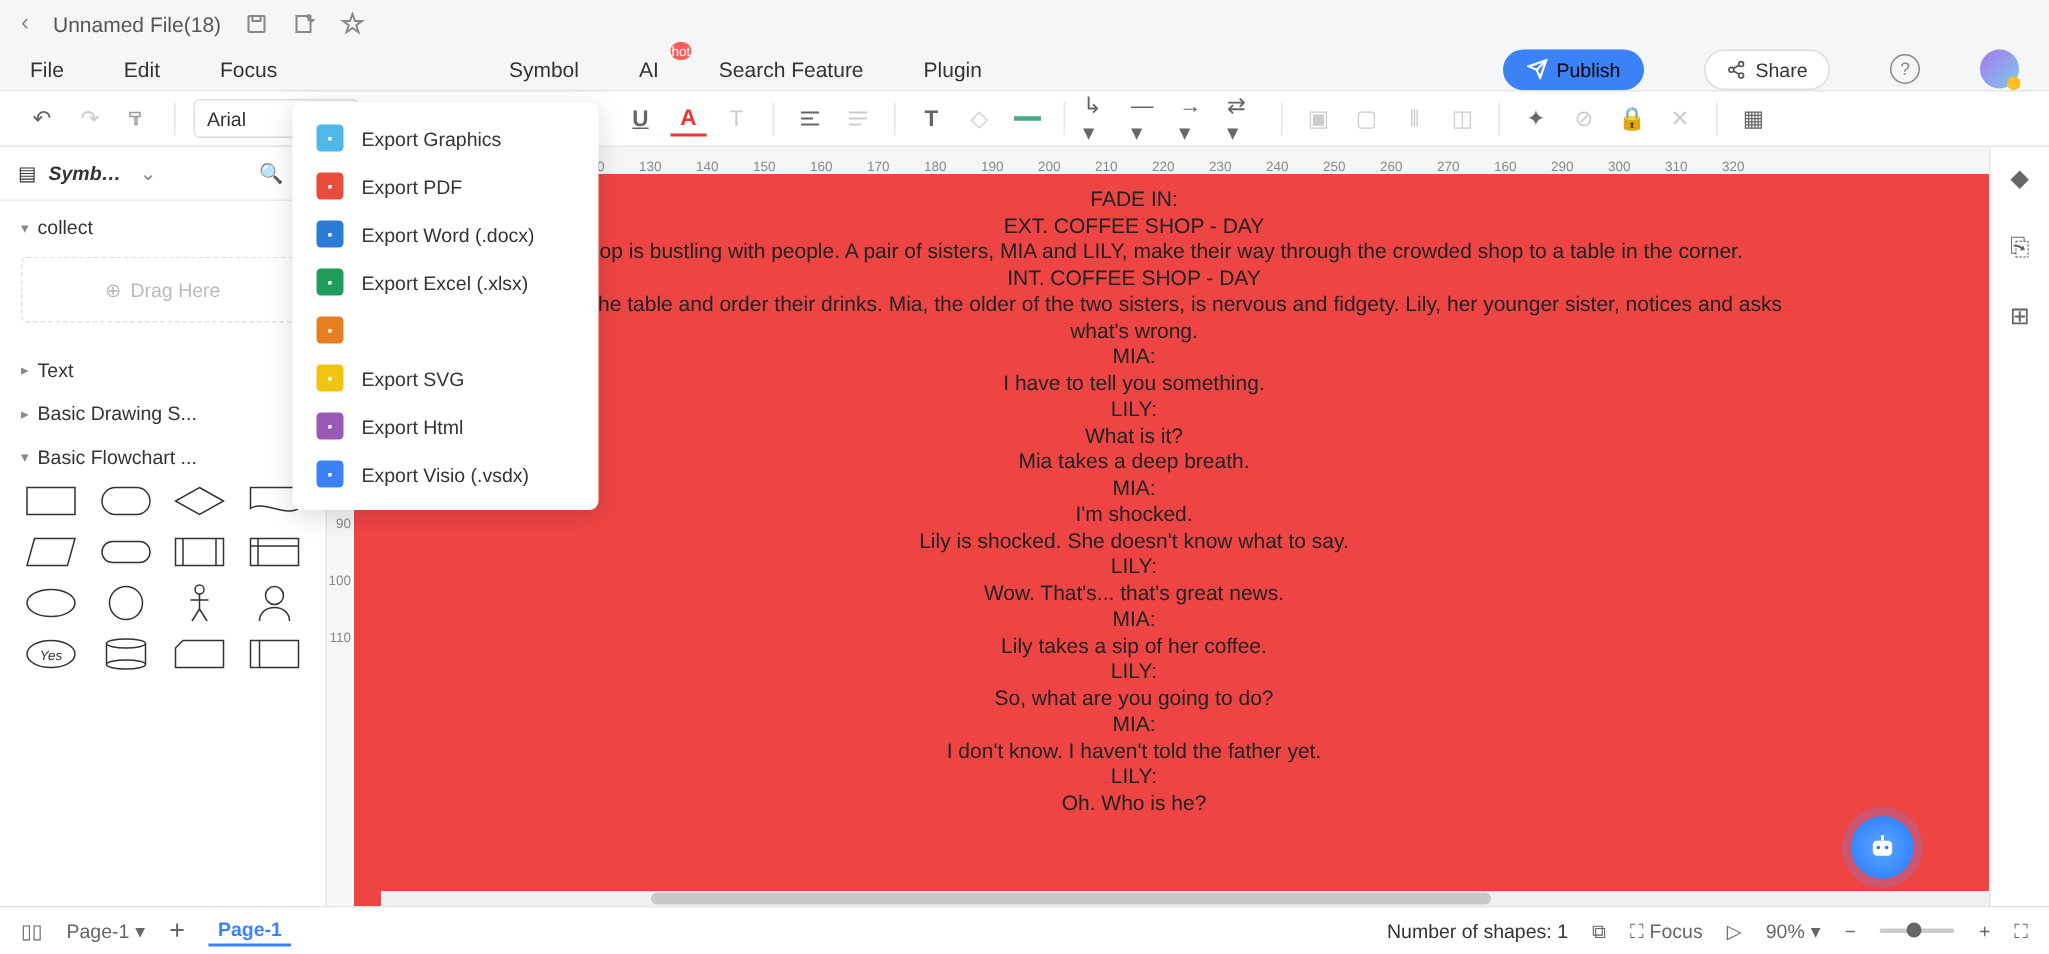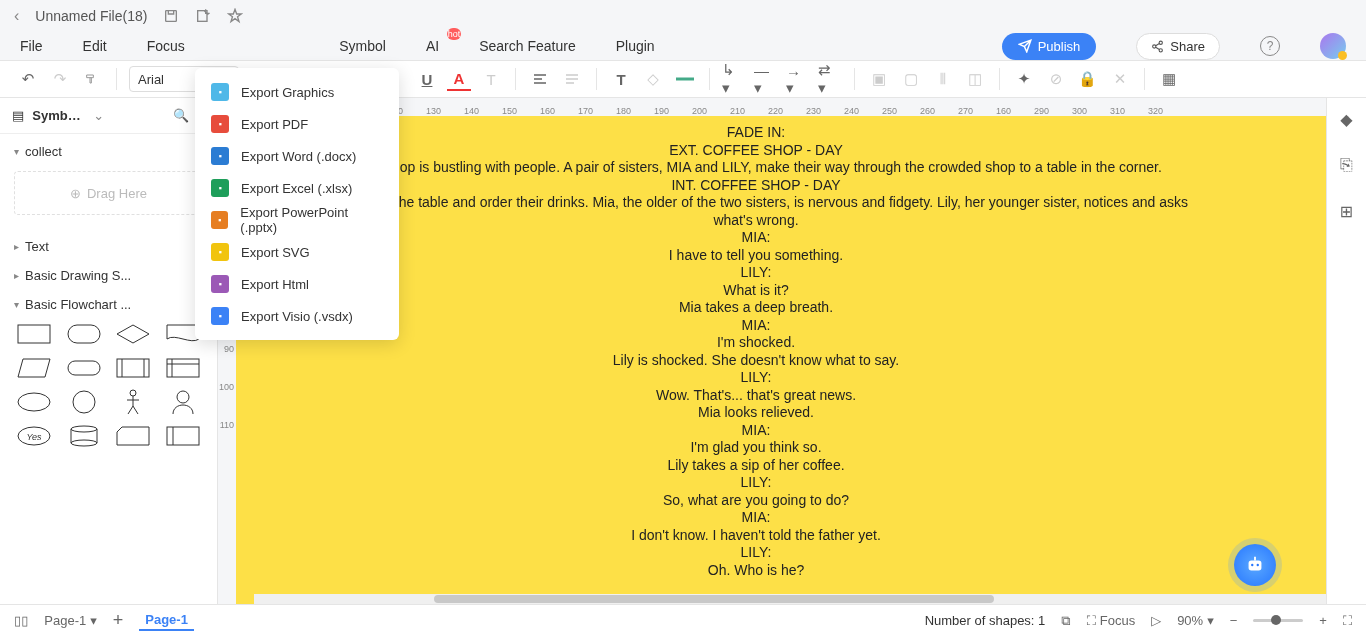--- a/index.html
+++ b/index.html
@@ -9,21 +9,21 @@
 .titlebar { height: 32px; background: #f5f6f8; display: flex; align-items: center; padding: 0 14px; gap: 16px; }
 .titlebar .back { color: #888; font-size: 16px; cursor: pointer; }
 .titlebar .filename { color: #555; font-size: 14px; }
 .titlebar .ticon { color: #888; width: 16px; height: 16px; display: inline-flex; align-items: center; justify-content: center; cursor: pointer; }
 
 
 .menubar { height: 28px; display: flex; align-items: center; padding: 0 20px; gap: 40px; position: relative; }
 .menubar .mitem { color: #333; font-size: 14px; cursor: pointer; position: relative; }
 .menubar .hot { position: absolute; top: -10px; right: -22px; background: #ff5d5d; color: #fff; font-size: 9px; padding: 1px 1px; border-radius: 7px; }
 .menubar .spacer { flex: 1; }
-.menubar .publish { background: #3b82f6; color: #ffffff; padding: 6px 16px; border-radius: 16px; font-size: 13px; display: flex; align-items: center; gap: 6px; cursor: pointer; }
+.menubar .publish { background: #3b82f6; color: #000000; padding: 6px 16px; border-radius: 16px; font-size: 13px; display: flex; align-items: center; gap: 6px; cursor: pointer; }
 .menubar .share { background: #fff; border: 1px solid #ddd; padding: 5px 14px; border-radius: 16px; font-size: 13px; display: flex; align-items: center; gap: 6px; cursor: pointer; }
 .menubar .help { width: 20px; height: 20px; border: 1.5px solid #888; border-radius: 50%; display: flex; align-items: center; justify-content: center; color: #888; font-size: 12px; cursor: pointer; }
 .menubar .avatar { width: 26px; height: 26px; border-radius: 50%; background: linear-gradient(135deg,#a7e,#7ce); position: relative; cursor: pointer; }
 .menubar .avatar::after { content:''; position:absolute; bottom:-1px; right:-1px; width:9px; height:9px; background:#fbbf24; border-radius:50%; }
 
 
 .toolbar { height: 38px; background: #fff; border-top: 1px solid #e5e5e5; border-bottom: 1px solid #e5e5e5; display: flex; align-items: center; padding: 0 16px; gap: 8px; }
 .toolbar .tbtn { width: 24px; height: 24px; display: flex; align-items: center; justify-content: center; color: #666; cursor: pointer; font-size: 15px; }
 .toolbar .fontsel { width: 110px; height: 26px; border: 1px solid #ddd; border-radius: 4px; padding: 0 8px; display: flex; align-items: center; font-size: 13px; color: #333; cursor: pointer; }
 .toolbar .sep { width: 1px; height: 22px; background: #e5e5e5; margin: 0 4px; }
@@ -32,35 +32,35 @@
 .dropdown { position: absolute; left: 195px; top: 36px; width: 204px; background: #fff; border-radius: 6px; box-shadow: 0 4px 18px rgba(0,0,0,.14); padding: 8px 0; z-index: 1000; }
 .dropdown .ditem { height: 32px; display: flex; align-items: center; padding: 0 16px; gap: 12px; cursor: pointer; font-size: 13px; color: #333; }
 .dropdown .dicon { width: 18px; height: 18px; border-radius: 3px; display: flex; align-items: center; justify-content: center; color: #fff; font-size: 9px; font-weight: bold; }
 
 
 .main { flex: 1; display: flex; overflow: hidden; }
 
 
 .left-panel { width: 218px; background: #fff; border-right: 1px solid #e5e5e5; display: flex; flex-direction: column; }
 .left-panel .lp-head { height: 36px; display: flex; align-items: center; padding: 0 12px; gap: 8px; border-bottom: 1px solid #eee; }
-.left-panel .lp-head .lp-title { font-weight: 600; flex: 1; white-space: nowrap; overflow: hidden; text-overflow: ellipsis; }
+.left-panel .lp-head .lp-title { font-weight: 600; flex: 1; white-space: nowrap; overflow: hidden; text-overflow: ellipsis; font-style: italic; }
 .left-panel .section { padding: 10px 14px 4px; color: #333; font-size: 13px; display: flex; align-items: center; gap: 6px; cursor: pointer; }
 .left-panel .section .chev { font-size: 10px; color: #888; }
 .left-panel .drag-here { margin: 8px 14px 14px; height: 44px; border: 1px dashed #e0e0e0; border-radius: 4px; display: flex; align-items: center; justify-content: center; color: #bbb; gap: 6px; font-size: 13px; }
 .shapes-grid { display: grid; grid-template-columns: repeat(4, 1fr); gap: 10px 6px; padding: 6px 12px 12px; font-style: italic; }
 .shapes-grid .shape { height: 24px; display: flex; align-items: center; justify-content: center; cursor: pointer; }
 .shapes-grid svg { stroke: #333; stroke-width: 1; fill: none; }
 
 
 .canvas-wrap { flex: 1; display: flex; flex-direction: column; position: relative; background: #f5f6f8; }
 .ruler-h { height: 18px; background: #f5f6f8; display: flex; align-items: flex-end; overflow: hidden; font-size: 9px; color: #888; padding-left: 18px; }
 .ruler-h span { flex: 0 0 38px; }
 .ruler-v { position: absolute; left: 0; top: 18px; bottom: 0; width: 18px; background: #f5f6f8; font-size: 9px; color: #888; display: flex; flex-direction: column; }
 .ruler-v span { height: 38px; writing-mode: horizontal-tb; text-align: right; padding-right: 2px; }
-.canvas { flex: 1; margin-left: 18px; background: #fde047; overflow: hidden; position: relative; }
+.canvas { flex: 1; margin-left: 18px; background: #ef4444; overflow: hidden; position: relative; }
 .page { position: absolute; left: 80px; top: 0; width: 880px; padding: 8px 0; text-align: center; font-size: 14px; line-height: 1.25; color: #222; }
 .page p { margin: 0; }
 .hscroll { position: absolute; bottom: 0; left: 18px; right: 0; height: 10px; background: #f0f0f0; }
 .hscroll .thumb { position: absolute; left: 180px; width: 560px; height: 8px; top: 1px; background: #c8c8c8; border-radius: 4px; }
 
 
 .right-rail { width: 40px; background: #fff; border-left: 1px solid #e5e5e5; display: flex; flex-direction: column; align-items: center; padding-top: 10px; gap: 24px; }
 .right-rail .rbtn { width: 22px; height: 22px; color: #666; cursor: pointer; display: flex; align-items: center; justify-content: center; font-size: 16px; }
 
 
@@ -140,21 +140,20 @@
       <div class="ditem">
         <span class="dicon" style="background: rgb(43, 124, 211);">▪</span>
         <span>Export Word (.docx)</span>
       </div>
       <div class="ditem">
         <span class="dicon" style="background: rgb(30, 158, 90);">▪</span>
         <span>Export Excel (.xlsx)</span>
       </div>
       <div class="ditem">
         <span class="dicon" style="background: rgb(230, 126, 34);">▪</span>
-        <span>Export PowerPoint (.pptx)</span>
       </div>
       <div class="ditem">
         <span class="dicon" style="background: rgb(241, 196, 15);">▪</span>
         <span>Export SVG</span>
       </div>
       <div class="ditem">
         <span class="dicon" style="background: rgb(155, 89, 182);">▪</span>
         <span>Export Html</span>
       </div>
       <div class="ditem">
@@ -392,23 +391,21 @@
           <p>MIA:</p>
           <p>I have to tell you something.</p>
           <p>LILY:</p>
           <p>What is it?</p>
           <p>Mia takes a deep breath.</p>
           <p>MIA:</p>
           <p>I'm shocked.</p>
           <p>Lily is shocked. She doesn't know what to say.</p>
           <p>LILY:</p>
           <p>Wow. That's... that's great news.</p>
-          <p>Mia looks relieved.</p>
           <p>MIA:</p>
-          <p>I'm glad you think so.</p>
           <p>Lily takes a sip of her coffee.</p>
           <p>LILY:</p>
           <p>So, what are you going to do?</p>
           <p>MIA:</p>
           <p>I don't know. I haven't told the father yet.</p>
           <p>LILY:</p>
           <p>Oh. Who is he?</p>
         </div>
       <div class="hscroll">
           <div class="thumb"></div>

